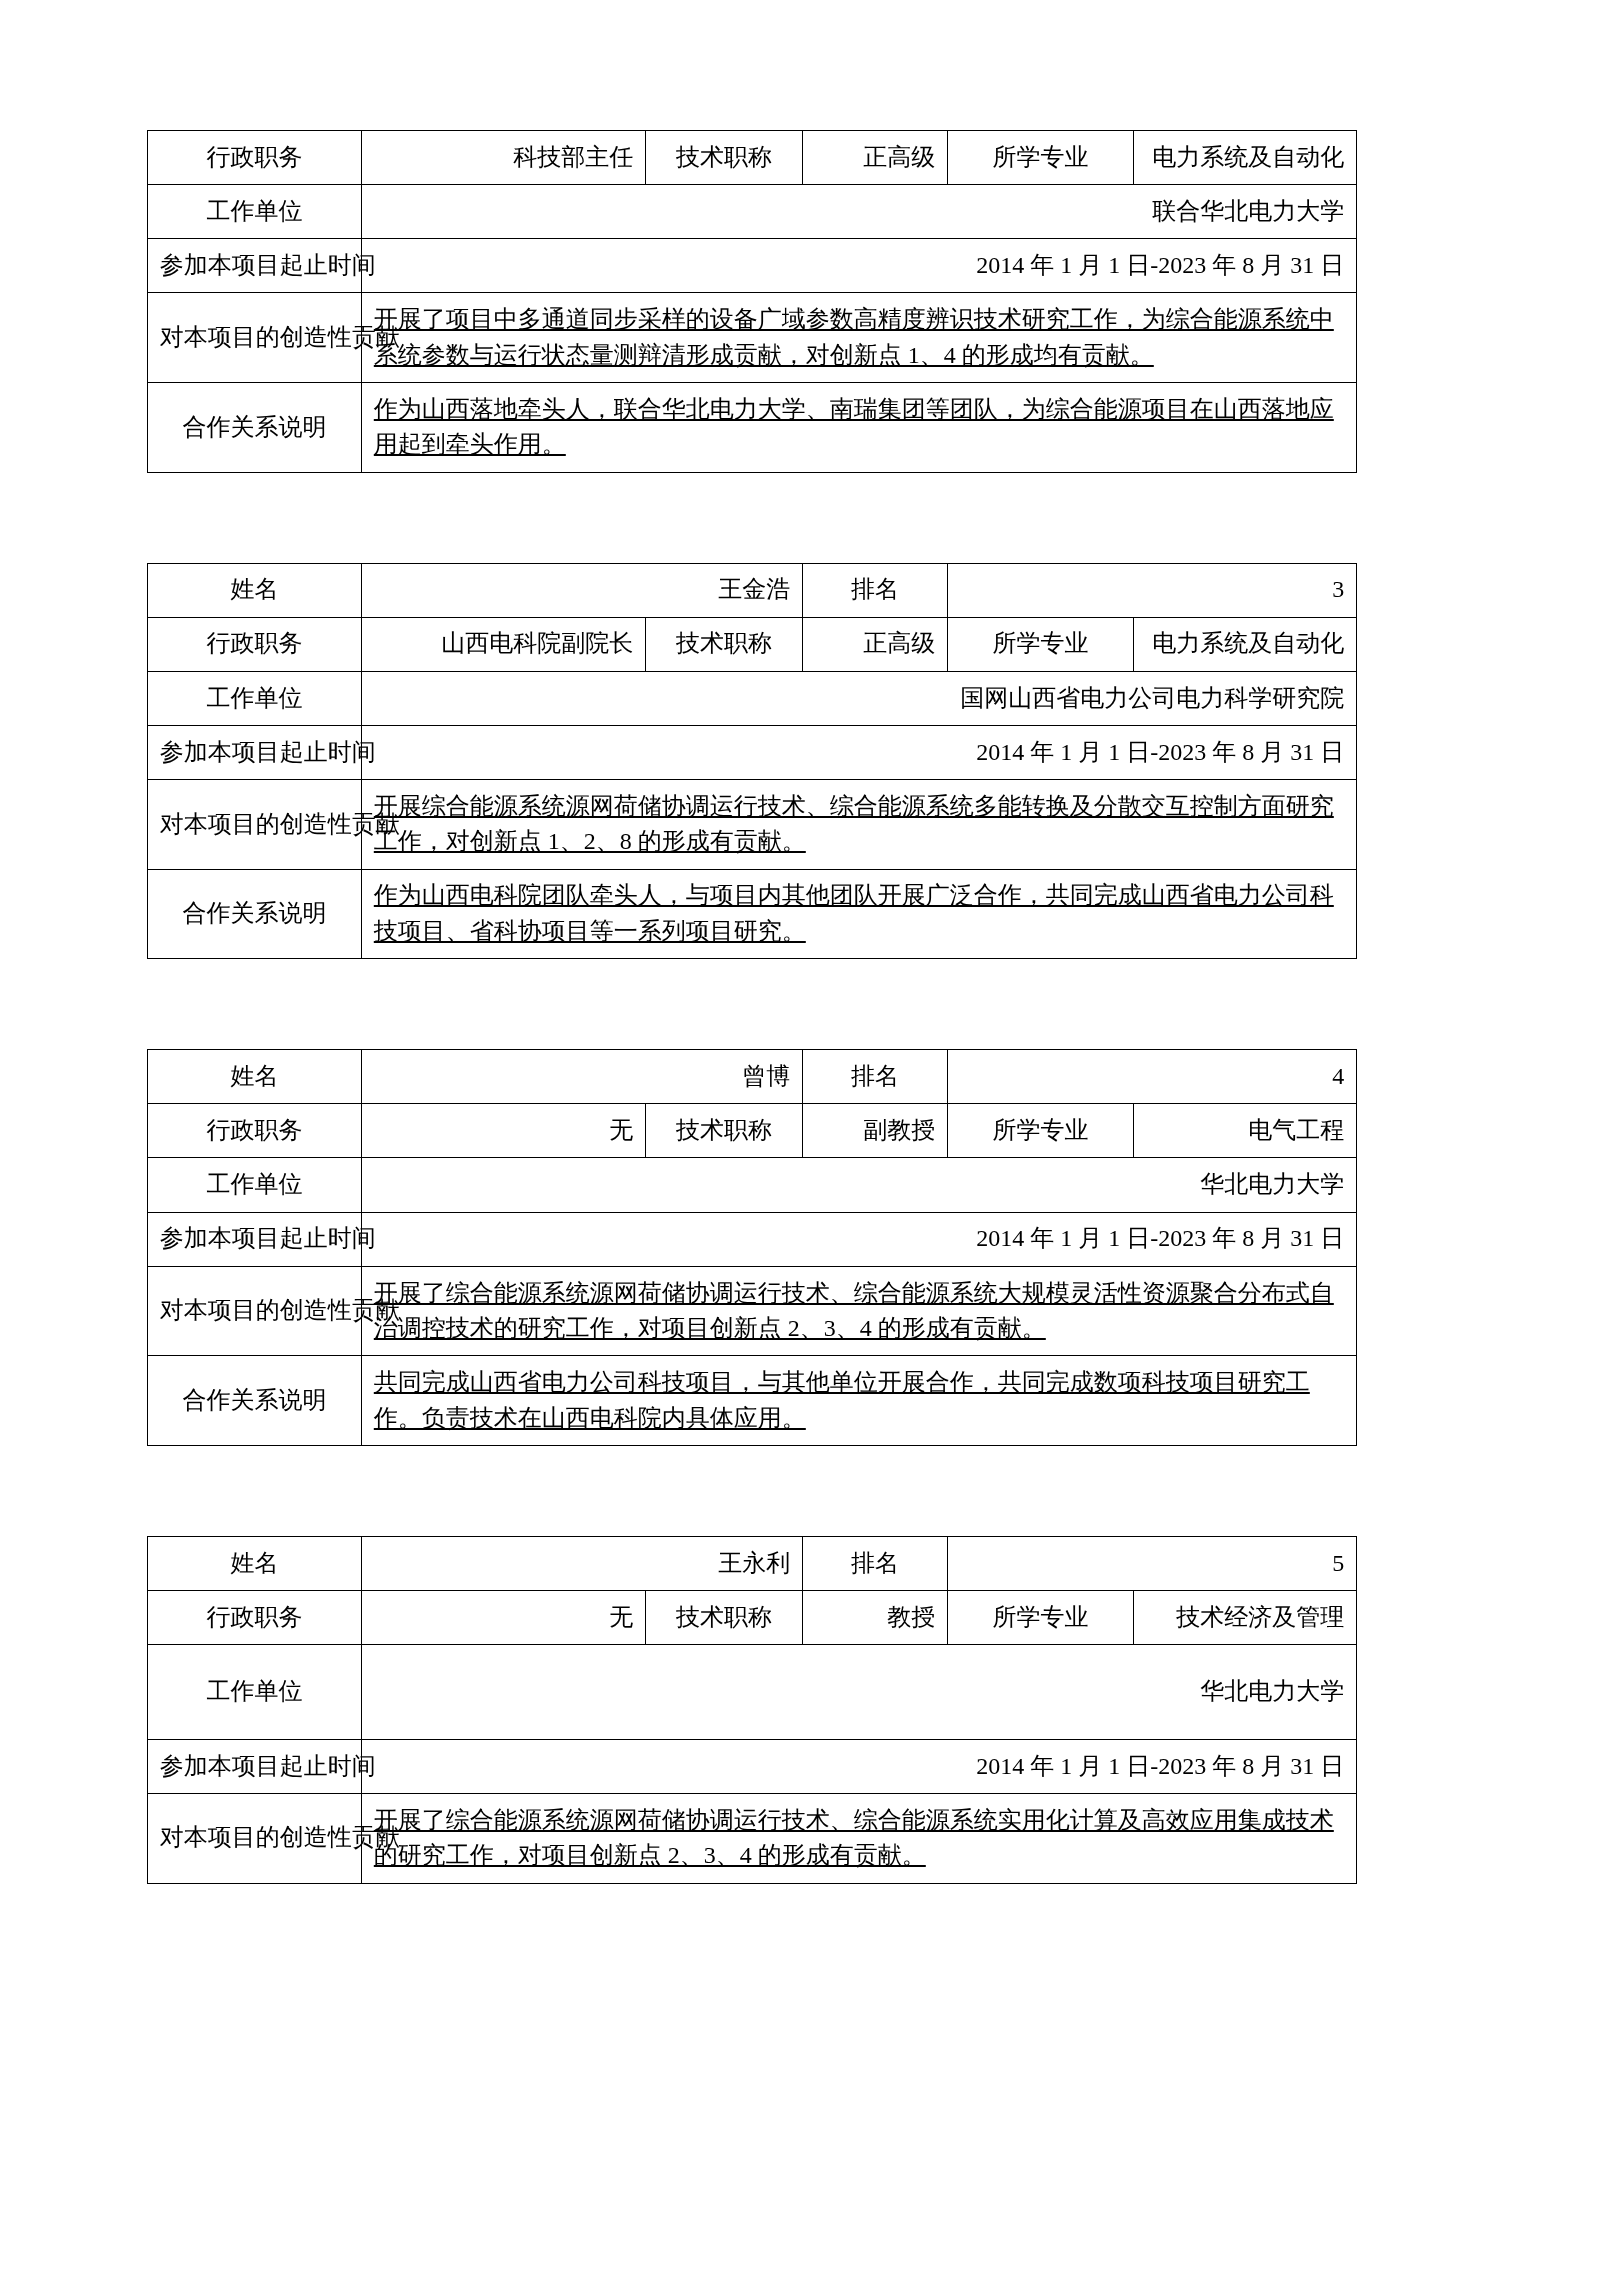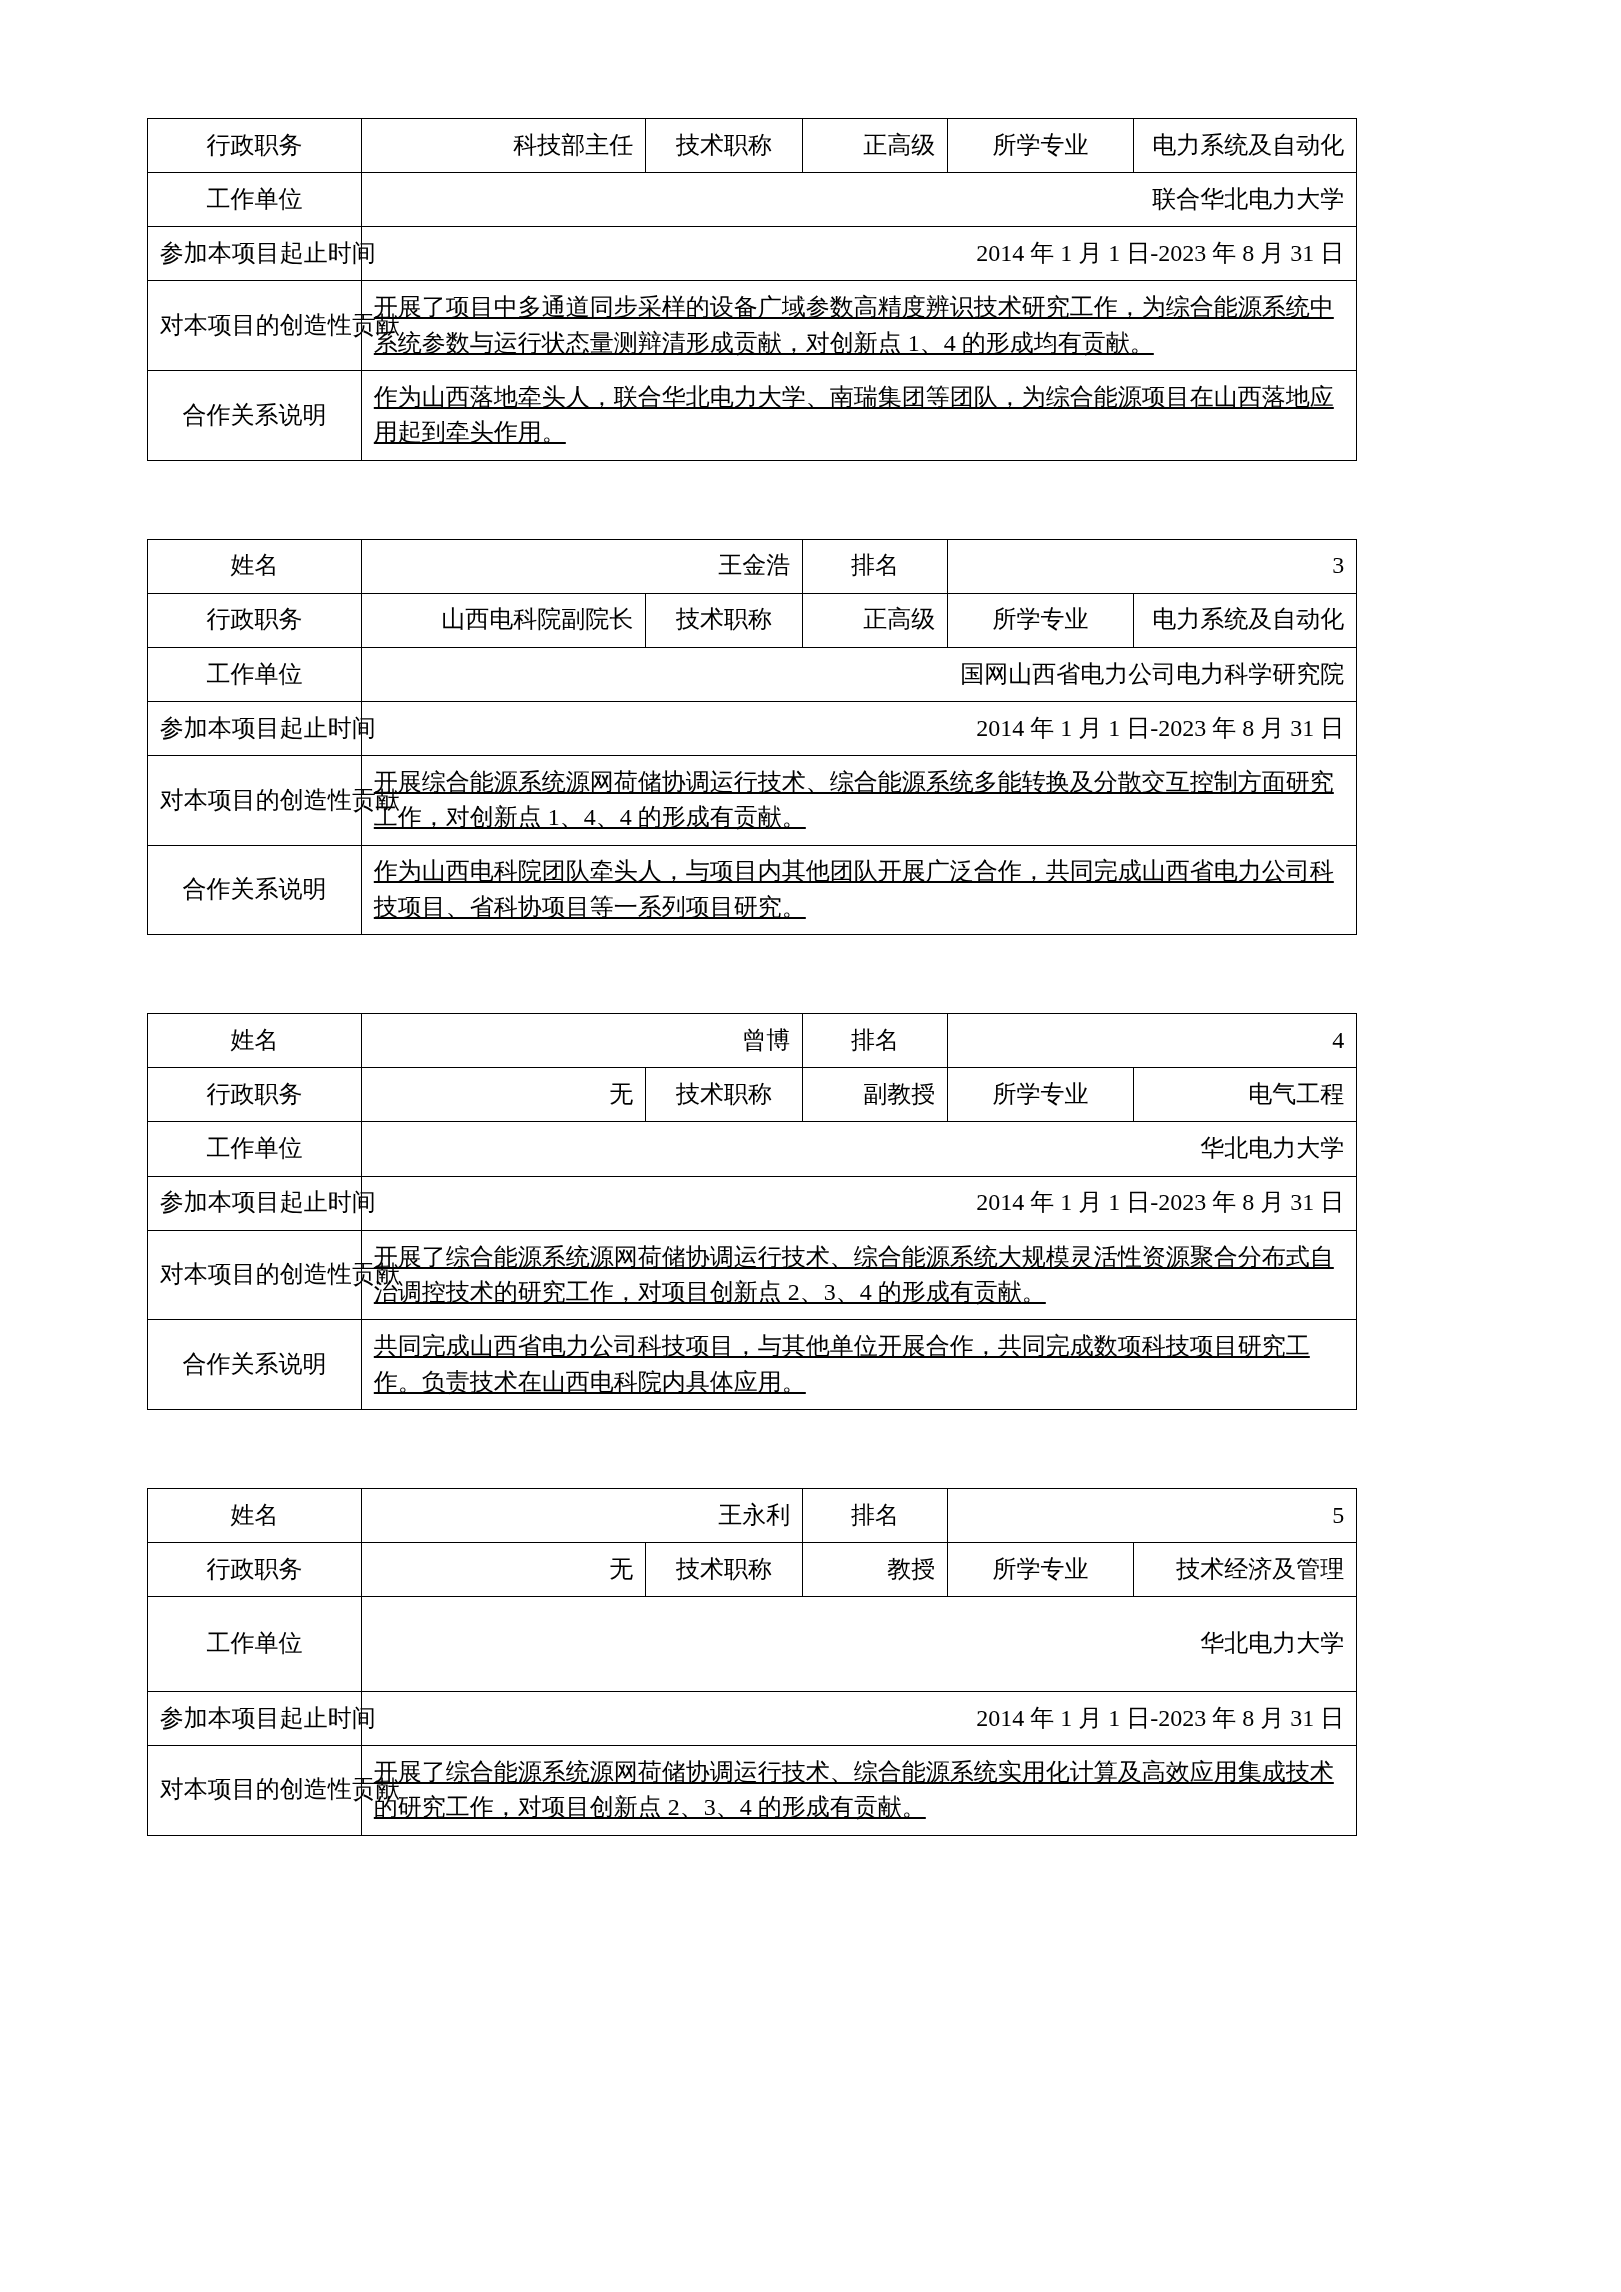--- a/index.html
+++ b/index.html
@@ -17,21 +17,21 @@
   .page {
     width: 1621px;
     min-height: 2293px;
     box-sizing: border-box;
     padding: 118px 147px 39px 147px;
   }
   table.doc-table {
     width: 1210px;
     border-collapse: collapse;
     table-layout: fixed;
-    margin: 0 0 0 0;
+    margin: 12px 0 0 0;
   }
   table.doc-table td {
     border: 1.4px solid #000000;
     padding: 8.8px 11.8px;
     font-size: 24px;
     line-height: 1.48;
     vertical-align: middle;
     word-break: break-all;
   }
   td.label {
@@ -120,21 +120,21 @@
       <tr>
         <td class="label">工作单位</td>
         <td class="ctr" colspan="6">国网山西省电力公司电力科学研究院</td>
       </tr>
       <tr>
         <td class="label">参加本项目起止时间</td>
         <td class="ctr" colspan="6">2014 年 1 月 1 日-2023 年 8 月 31 日</td>
       </tr>
       <tr>
         <td class="label">对本项目的创造性贡献</td>
-        <td class="body-text" colspan="6">开展综合能源系统源网荷储协调运行技术、综合能源系统多能转换及分散交互控制方面研究工作，对创新点 1、4、4 的形成有贡献。</td>
+        <td class="body-text" colspan="6">开展综合能源系统源网荷储协调运行技术、综合能源系统多能转换及分散交互控制方面研究工作，对创新点 1、2、8 的形成有贡献。</td>
       </tr>
       <tr>
         <td class="label">合作关系说明</td>
         <td class="body-text" colspan="6">作为山西电科院团队牵头人，与项目内其他团队开展广泛合作，共同完成山西省电力公司科技项目、省科协项目等一系列项目研究。</td>
       </tr>
     </tbody>
   </table>
 
   <div class="gap-lg"></div>
 

